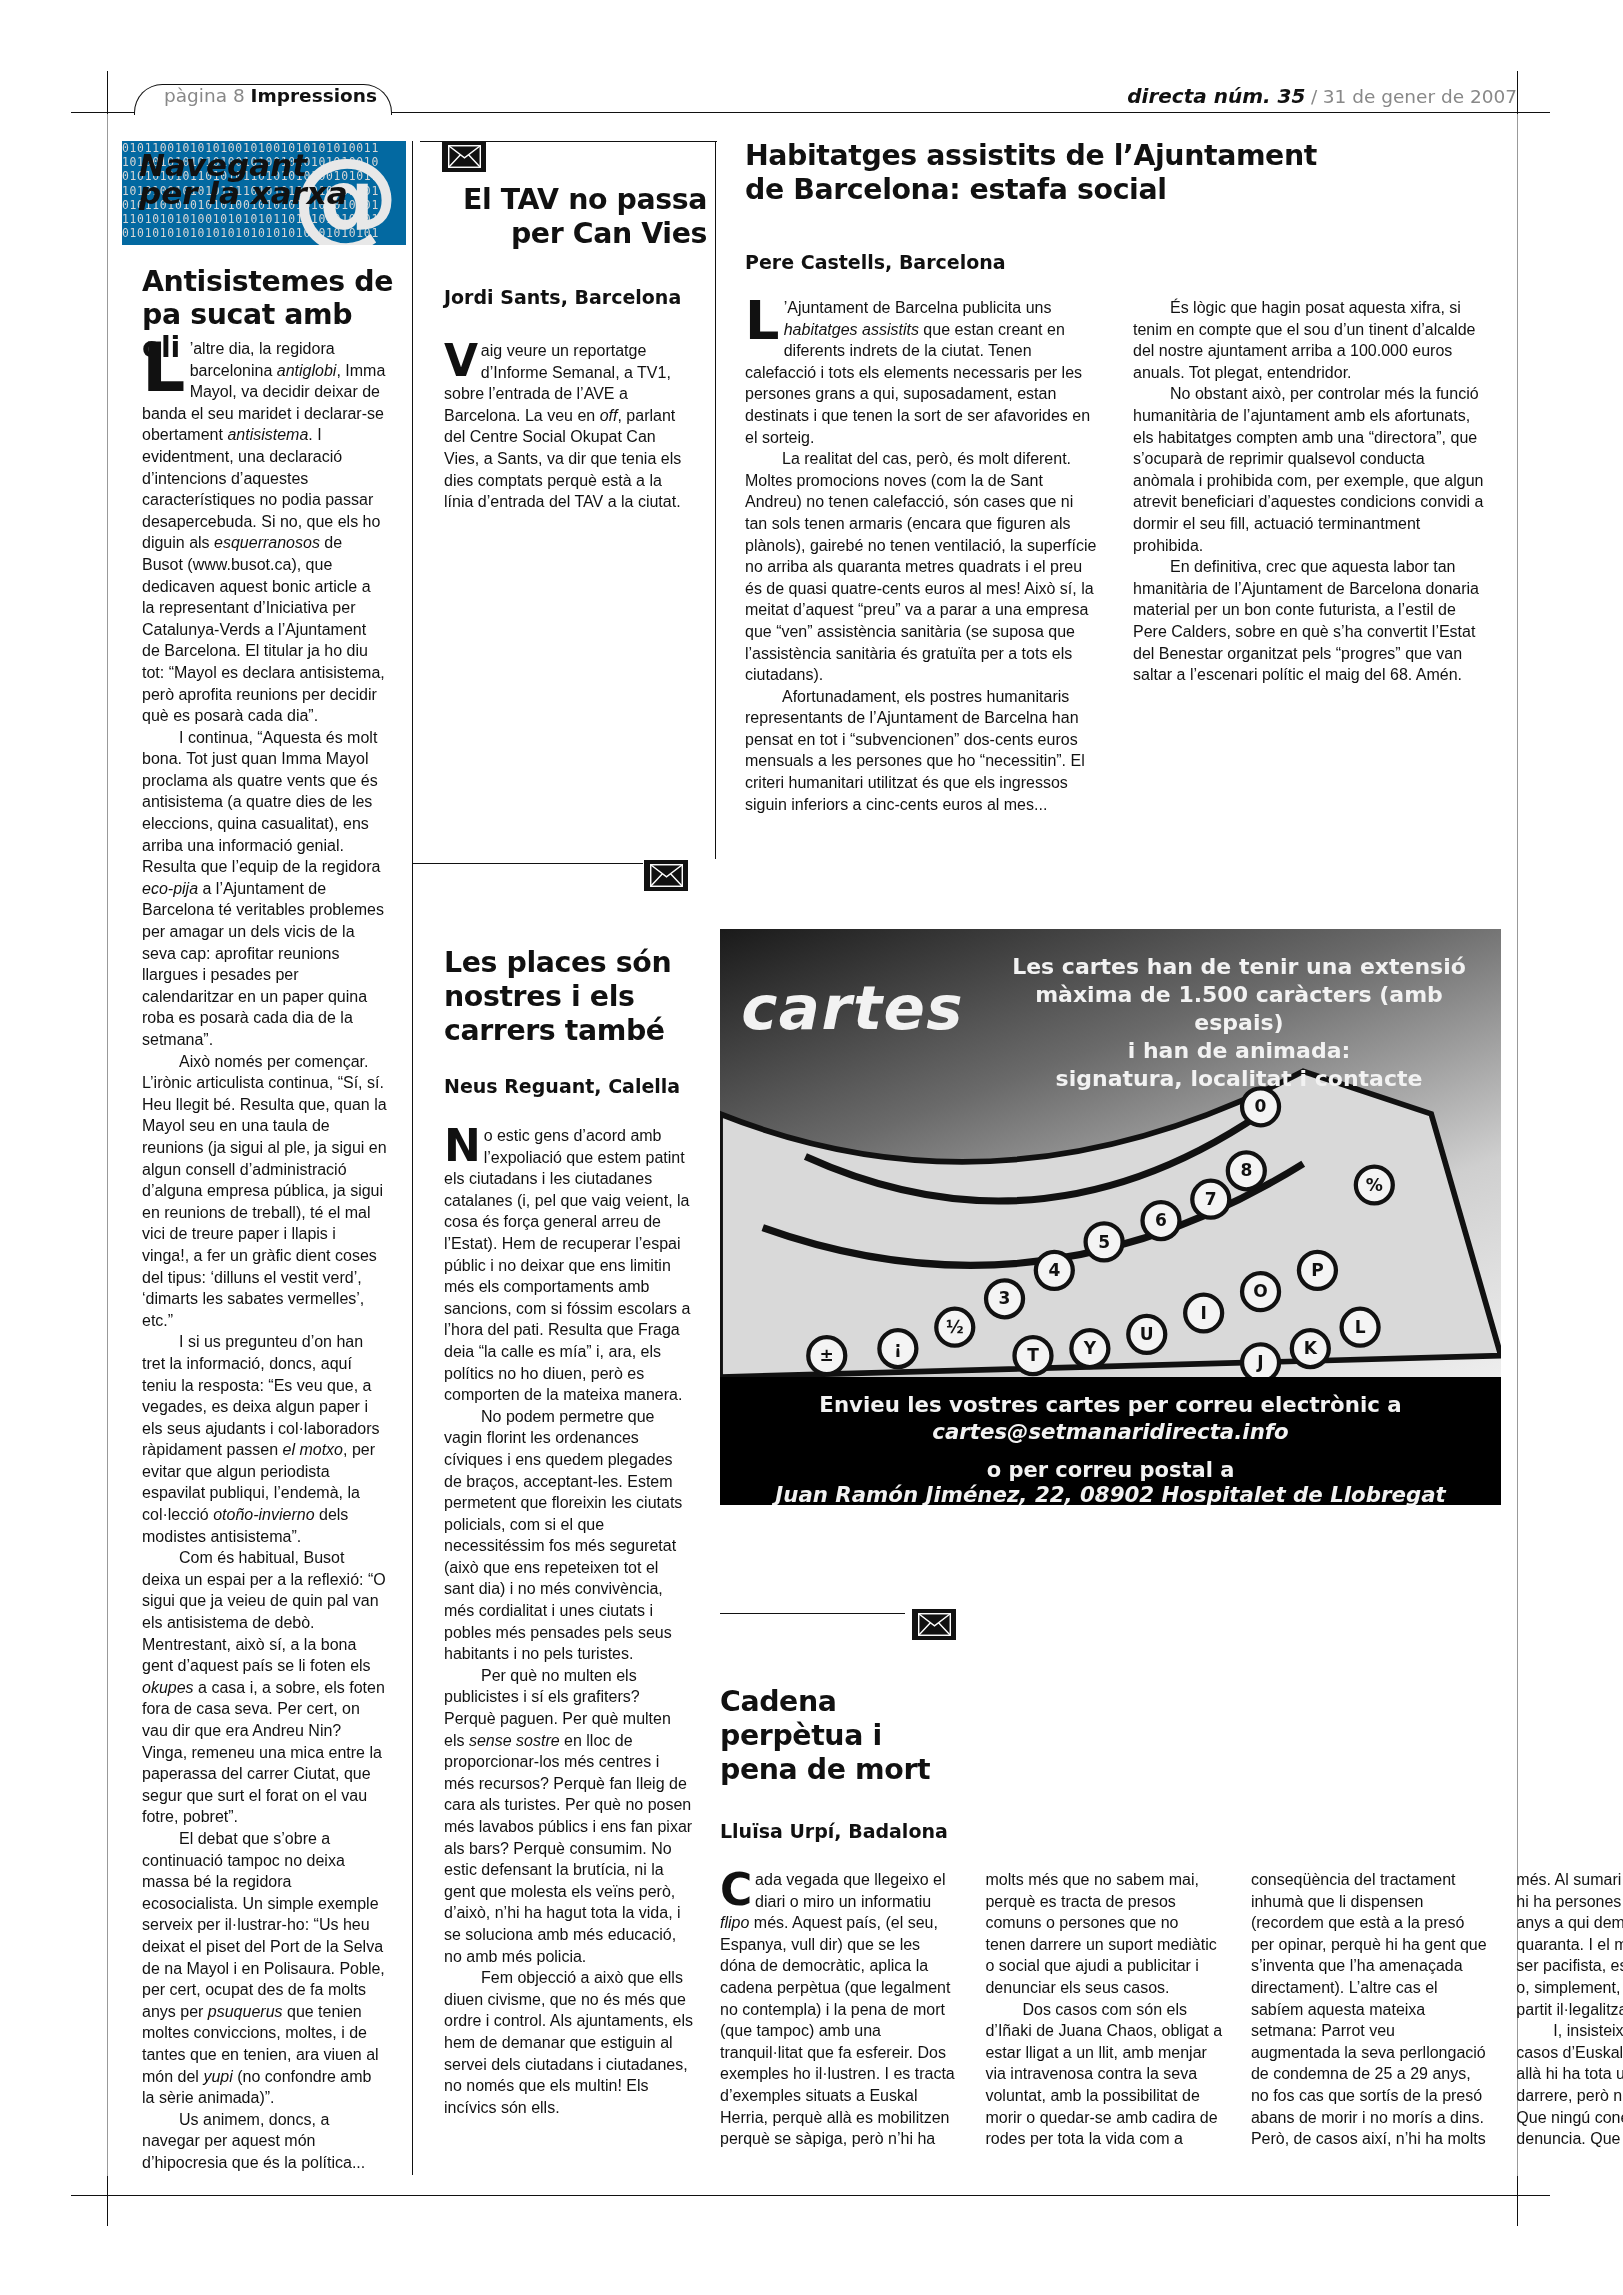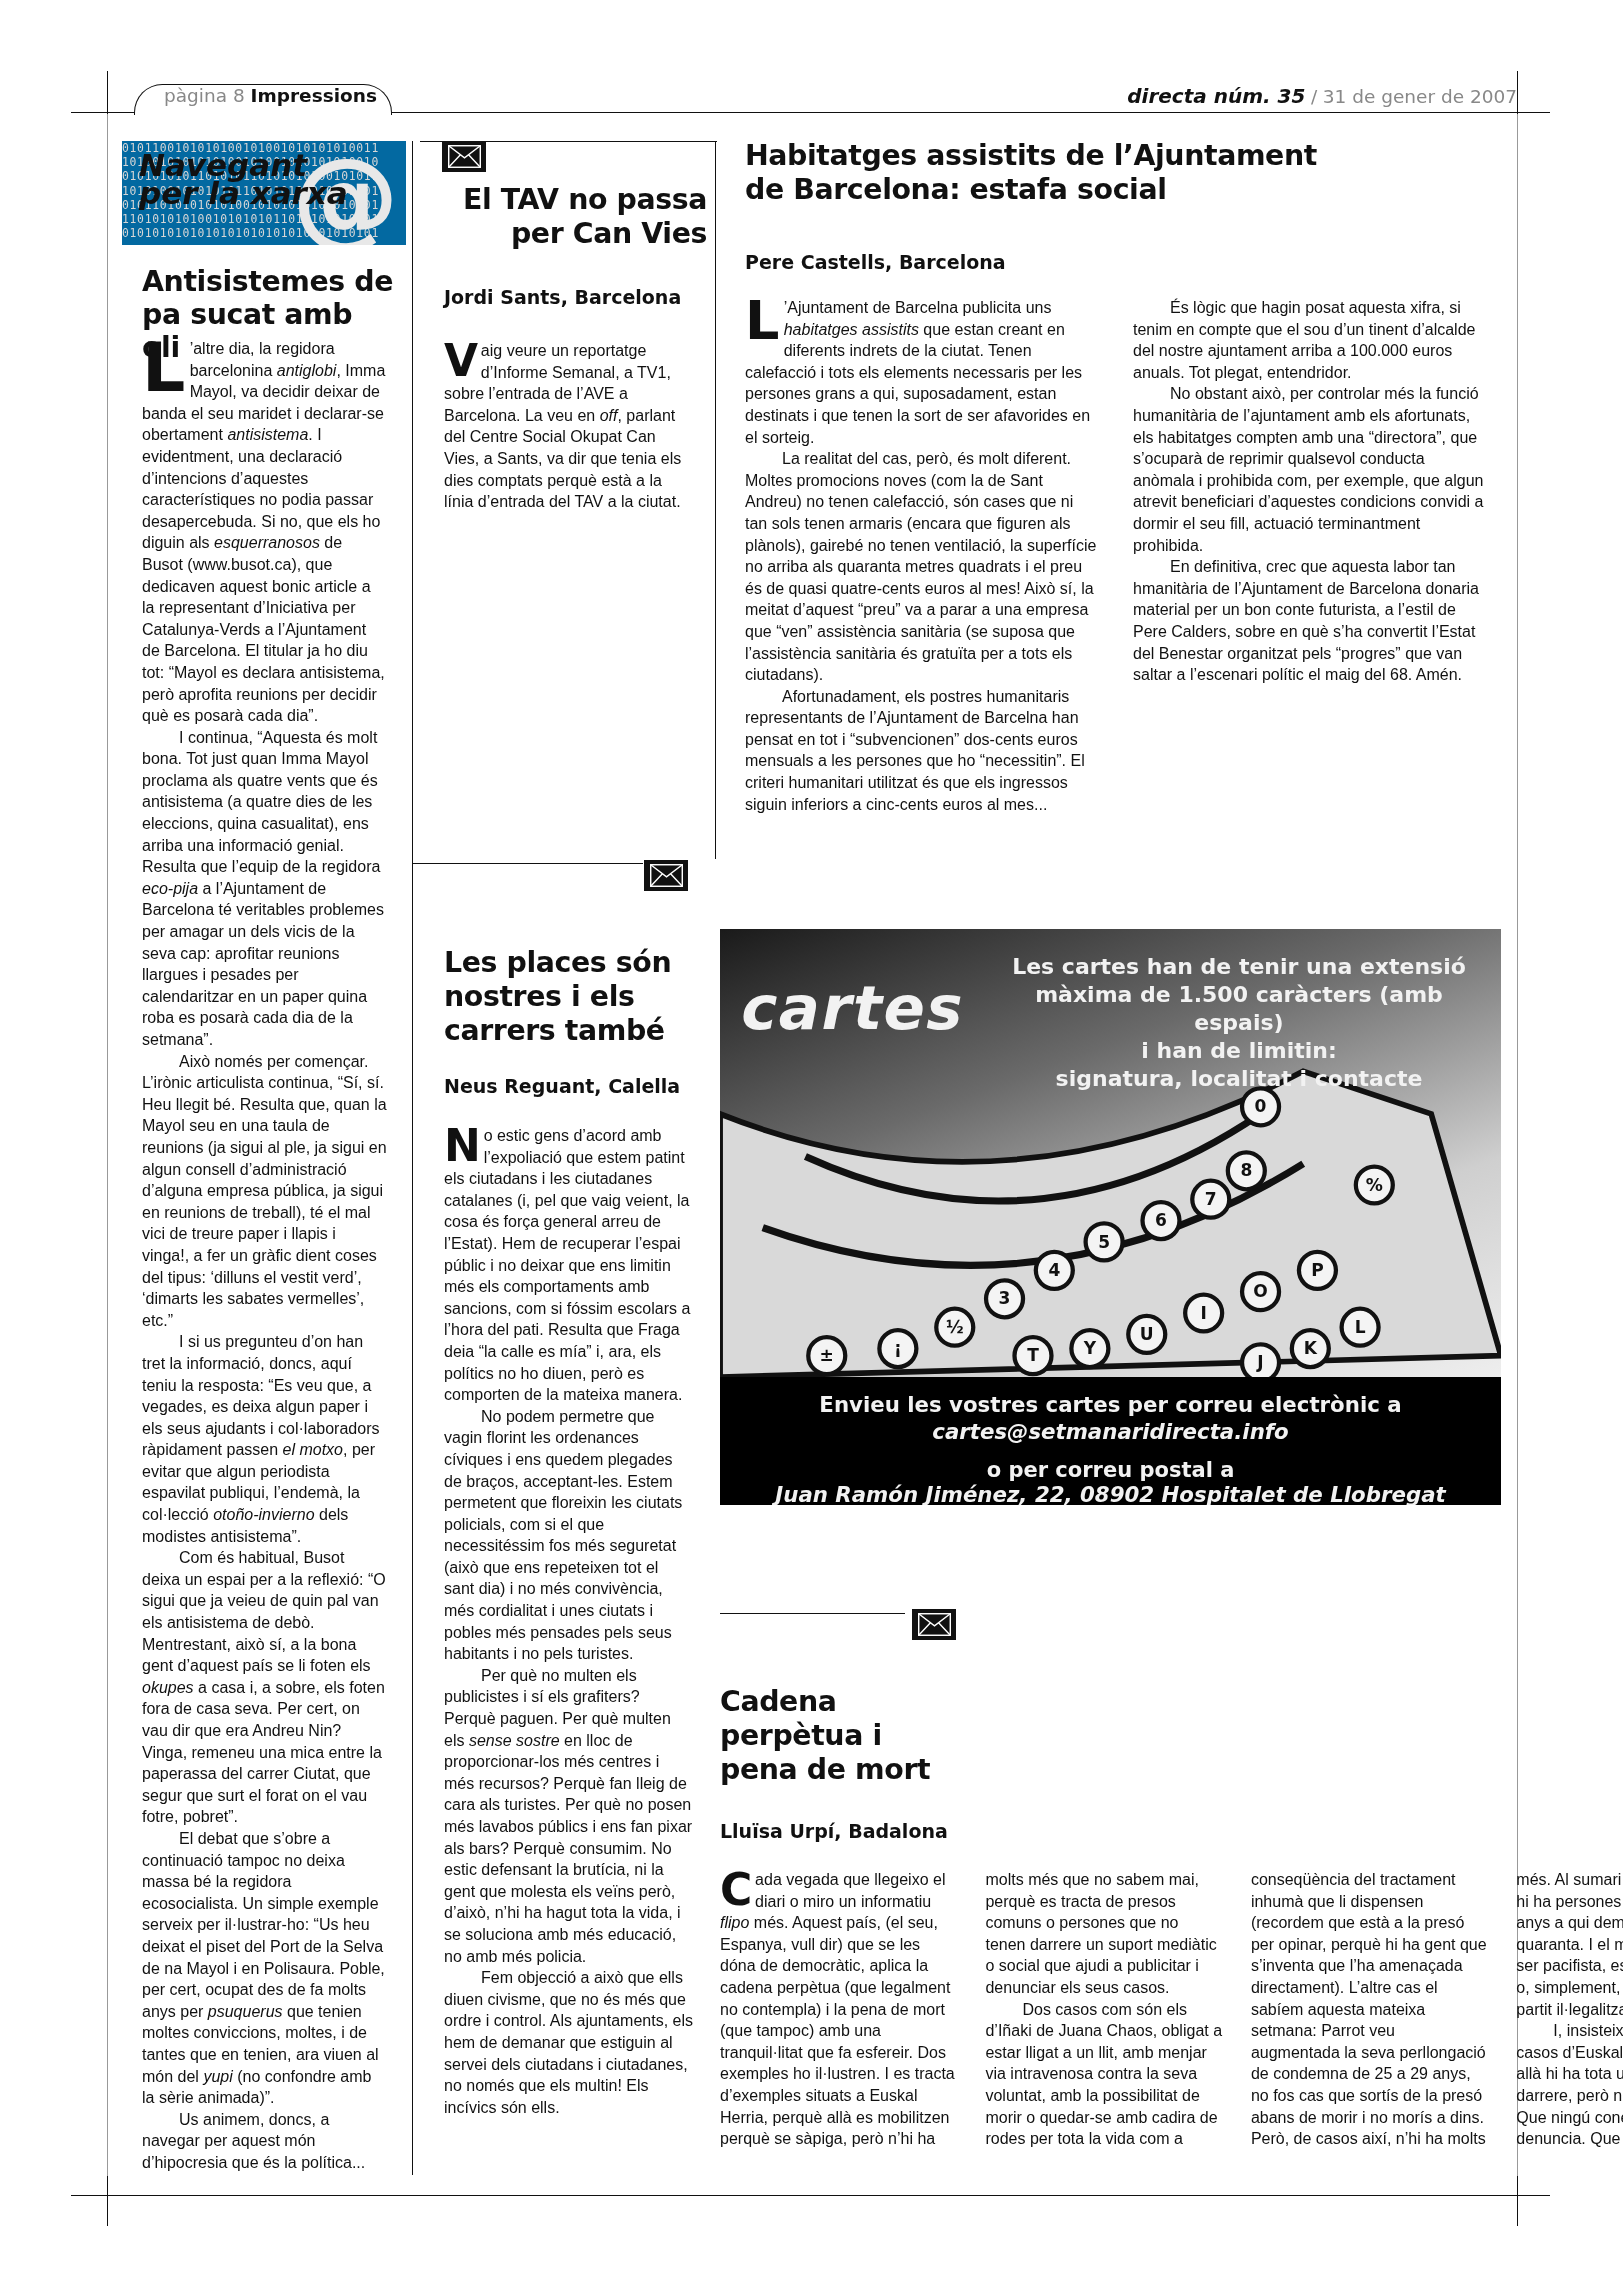--- a/index.html
+++ b/index.html
@@ -205,21 +205,21 @@
           <text x="830" y="598" text-anchor="middle" font-family="DejaVu Sans, sans-serif" font-weight="bold" font-size="24" fill="#111">K</text>
           <circle cx="900" cy="560" r="26" fill="#f4f4f4" stroke="#111" stroke-width="6"></circle>
           <text x="900" y="568" text-anchor="middle" font-family="DejaVu Sans, sans-serif" font-weight="bold" font-size="24" fill="#111">L</text>
         </g>
     </svg>
   </div>
   <div class="cartes-title">cartes</div>
   <div class="cartes-rules">
     <div>Les cartes han de tenir una extensió</div>
     <div>màxima de 1.500 caràcters (amb espais)</div>
-    <div>i han de limitin:</div>
+    <div>i han de animada:</div>
     <div>signatura, localitat i contacte</div>
   </div>
   <div class="cartes-footer">
     <div class="l1">Envieu les vostres cartes per correu electrònic a</div>
     <div class="l2">cartes@setmanaridirecta.info</div>
     <div class="l3">o per correu postal a</div>
     <div class="l4">Juan Ramón Jiménez, 22, 08902 Hospitalet de Llobregat</div>
   </div>
 </div>
 

